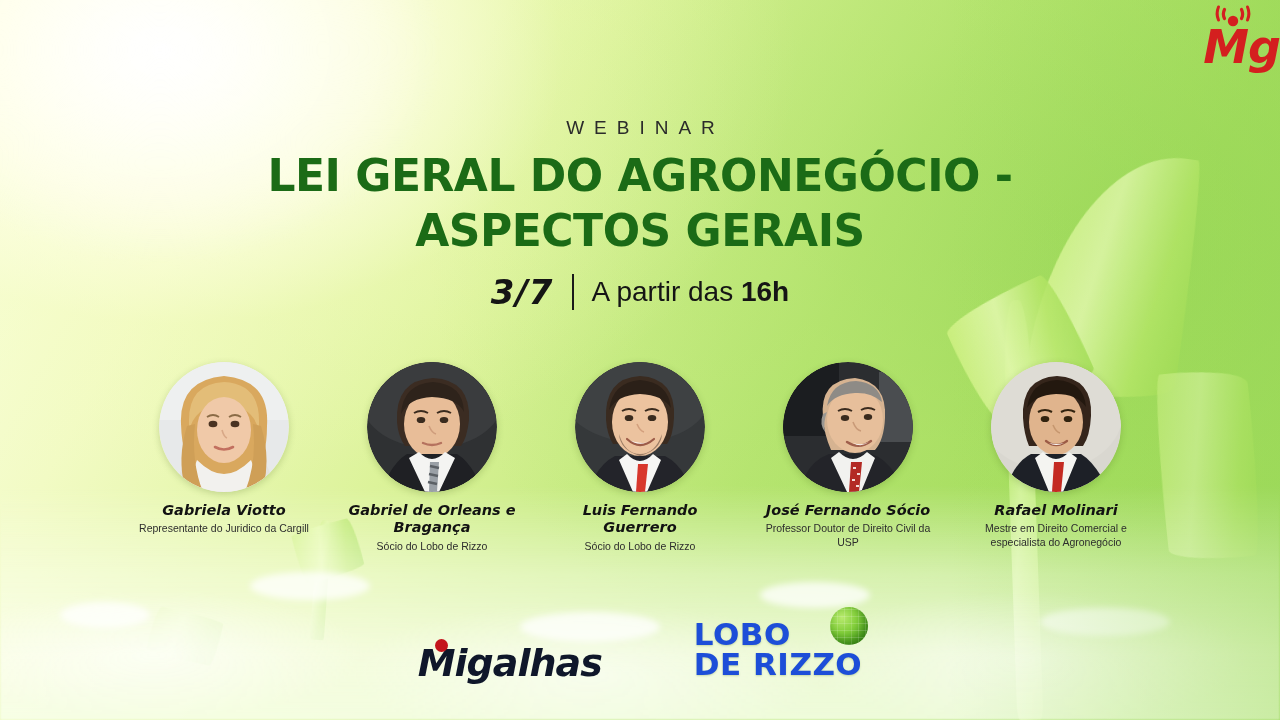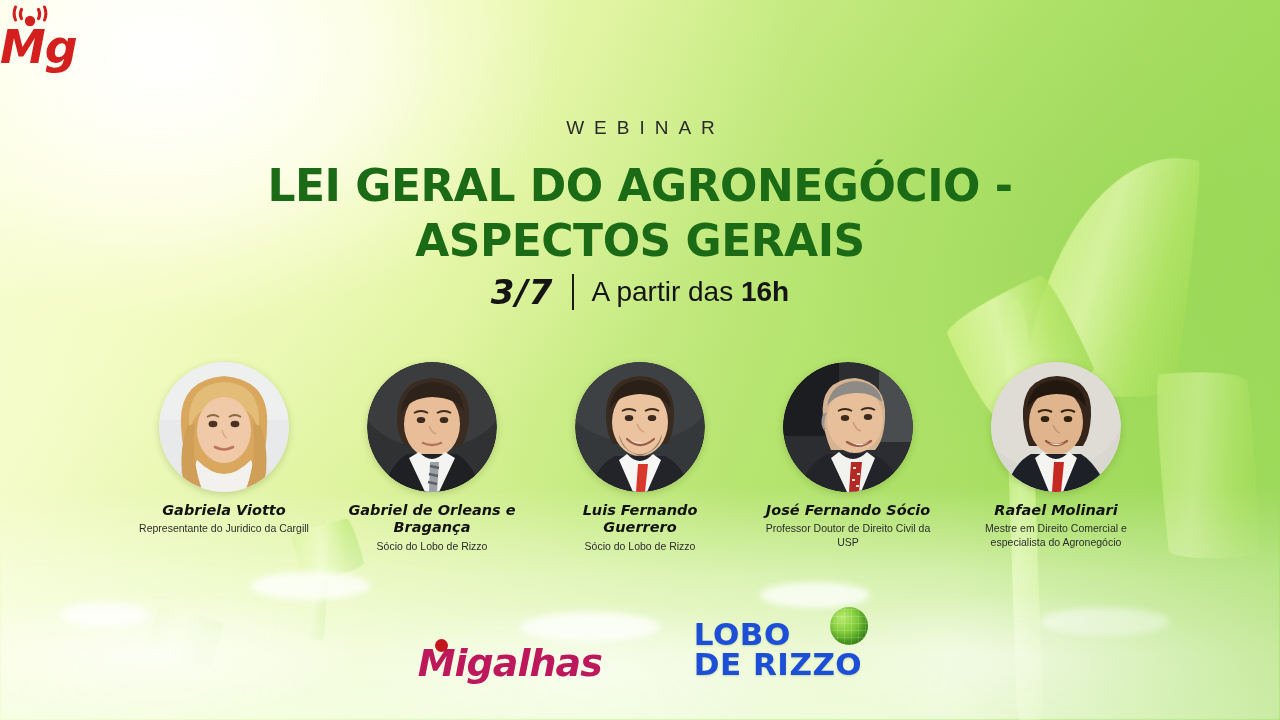--- a/index.html
+++ b/index.html
@@ -96,21 +96,21 @@
     background:linear-gradient(to left, rgba(150,214,84,0.40) 0%, rgba(150,214,84,0) 100%);
     pointer-events:none;
   }
 
   
   .content { position:absolute; inset:0; }
 
   
   .logo {
     position:absolute; top:14px; left:0; right:0;
-    display:flex; justify-content:flex-start; align-items:flex-end;
+    display:flex; justify-content:flex-end; align-items:flex-end;
     height:56px;
   }
   .logo-mg {
     position:relative;
     font-size:46px; font-weight:bold; font-style:italic;
     color:#d41f1f; letter-spacing:-1px; line-height:1;
     font-family:"DejaVu Sans", sans-serif;
   }
   .logo-live {
     font-size:44px; font-weight:bold; color:#111;
@@ -124,21 +124,21 @@
   
   .kicker {
     position:absolute; top:117px; left:0; right:0; text-align:center;
     font-size:19px; letter-spacing:10px; color:#2b2b2b;
     font-weight:400;
     padding-left:11px;
   }
 
   
   .title {
-    position:absolute; top:158px; left:0; right:0; text-align:center;
+    position:absolute; top:148px; left:0; right:0; text-align:center;
     font-size:44px; font-weight:bold; color:#1b6b16;
     line-height:1.25; letter-spacing:-0.5px;
     font-family:"DejaVu Sans", sans-serif;
   }
   .title-line { display:block; }
 
   
   .daterow {
     position:absolute; top:272px; left:0; right:0;
     display:flex; justify-content:center; align-items:center; gap:18px;
@@ -176,21 +176,21 @@
   }
 
   
   .sponsors {
     position:absolute; bottom:38px; left:0; right:0;
     display:flex; justify-content:center; align-items:center; gap:92px;
   }
   .migalhas {
     position:relative;
     font-size:38px; font-weight:bold; font-style:italic;
-    color:#be185d; letter-spacing:-1px; line-height:1;
+    color:#0f172a; letter-spacing:-1px; line-height:1;
     font-family:"DejaVu Sans", sans-serif;
     margin-top:28px;
   }
   .migalhas-dot {
     position:absolute; left:17px; top:-5px;
     width:13px; height:13px; border-radius:50%; background:#c4151c;
   }
   .lobo {
     position:relative; display:flex; flex-direction:column;
     color:#1d4ed8; line-height:0.97;

